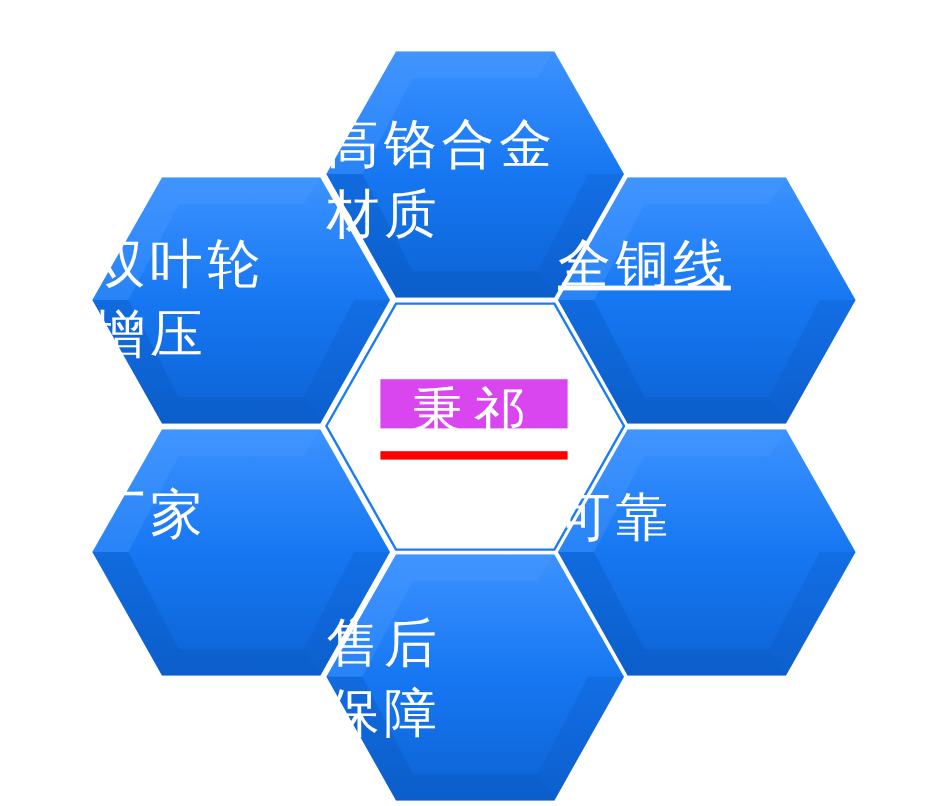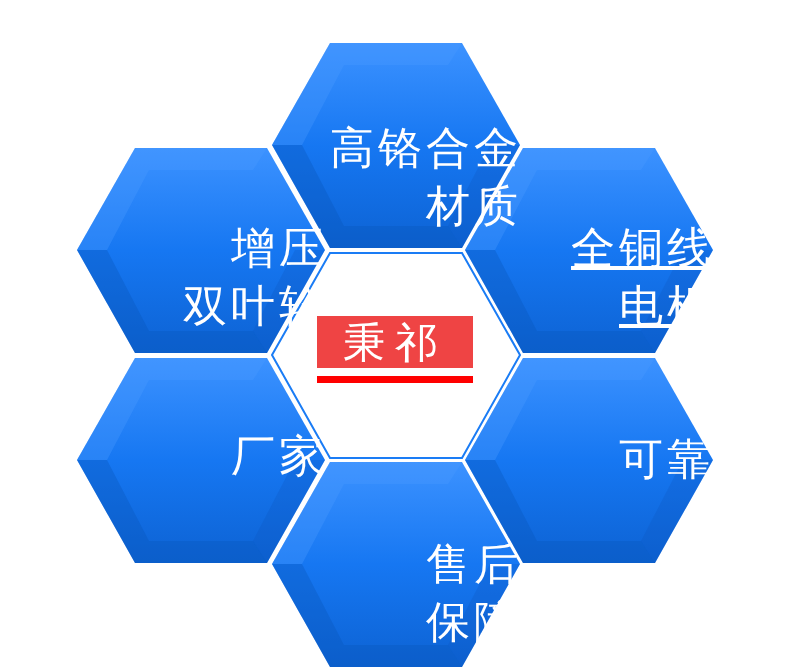--- a/index.html
+++ b/index.html
@@ -1,22 +1,22 @@
 <!DOCTYPE html>
 <html><head>
 <meta charset="utf-8">
 <style>
   html, body { margin:0; padding:0; background:#ffffff; }
   body { width:790px; height:672px; position:relative; overflow:hidden;
          font-family: "DejaVu Sans", "Liberation Sans", sans-serif; }
   svg.stage { position:absolute; left:0; top:0; }
-  .hex-label { position:absolute; color:#ffffff; text-align:right; font-size:44px;
-               line-height:58px; letter-spacing:4px; width:250px;margin-top:27px; }
-  .brand-box { position:absolute; left:317px; top:316px; width:156px; height:52px;
-               background:#ef4444; color:#fff; font-size:42px; line-height:54px;
+  .hex-label { position:absolute; color:#ffffff; text-align:left; font-size:44px;
+               line-height:58px; letter-spacing:4px; width:250px; }
+  .brand-box { position:absolute; left:317px; top:316px; width:156px; height:41px;
+               background:#d946ef; color:#fff; font-size:42px; line-height:54px;
                text-align:center; letter-spacing:10px; }
   .brand-line { position:absolute; left:317px; top:376px; width:156px; height:7px; background:#ff0000; }
 </style>
 </head>
 <body>
 
 <svg class="stage" width="790" height="672" viewBox="0 0 790 672">
   <defs>
     <linearGradient id="g" x1="0" y1="0" x2="0" y2="1">
       <stop offset="0" stop-color="#3c92ff"></stop>
@@ -65,26 +65,25 @@
   <g transform="translate(272,253)">
     <polygon points="0,102 58,0 190,0 248,102 190,205 58,205" fill="#ffffff" stroke="#1a7cf5" stroke-width="2"></polygon>
   </g>
 </svg>
 
 <div class="hex-label" style="left:272px; top:92px;">
   <div>高铬合金</div>
   <div>材质</div>
 </div>
 <div class="hex-label" style="left:77px; top:192px;">
+  <div>双叶轮</div>
   <div>增压</div>
-  <div>双叶轮</div>
 </div>
 <div class="hex-label" style="left:465px; top:192px;text-decoration:underline;">
   <div>全铜线</div>
-  <div>电机</div>
 </div>
 <div class="hex-label" style="left:77px; top:403px;font-family:Liberation Mono, monospace;">
   <div>厂家</div>
 </div>
 <div class="hex-label" style="left:465px; top:403px;">
   <div>可靠</div>
 </div>
 <div class="hex-label" style="left:272px; top:508px;">
   <div>售后</div>
   <div>保障</div>

